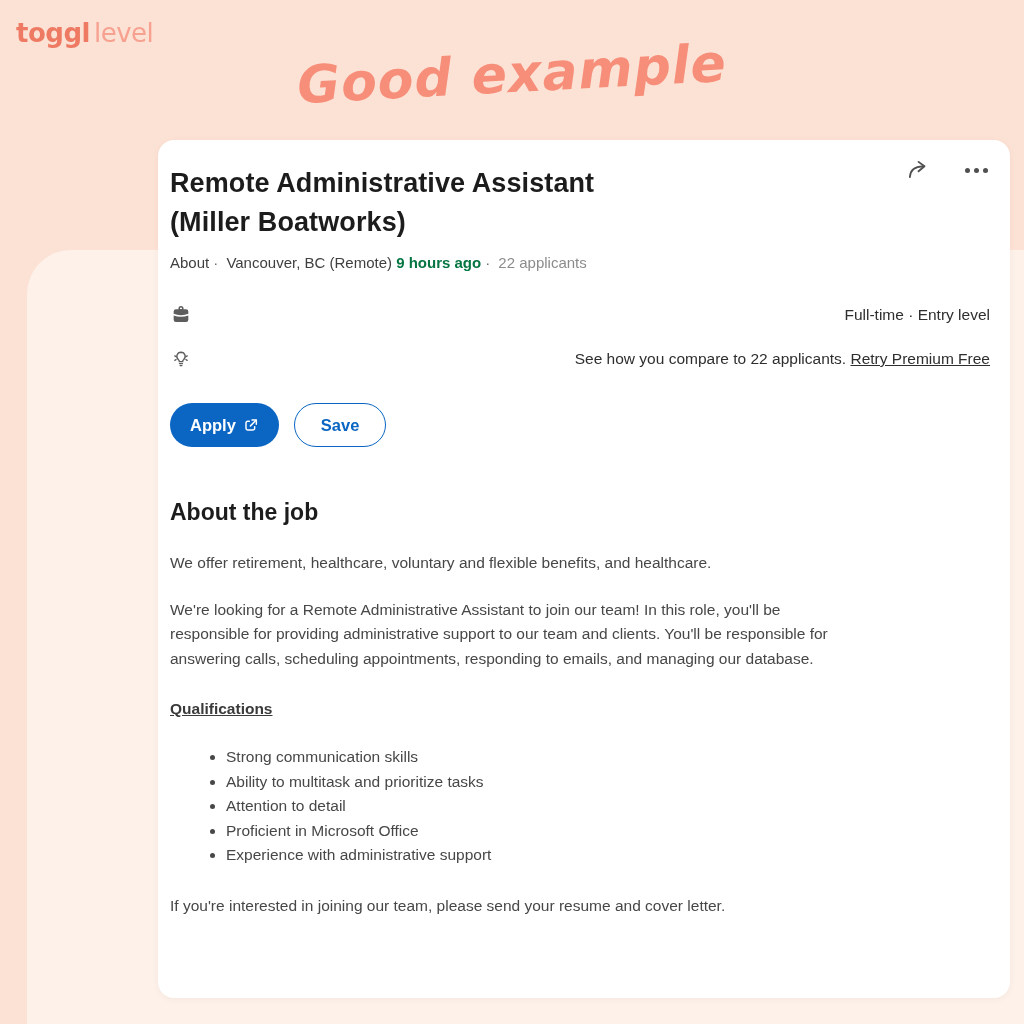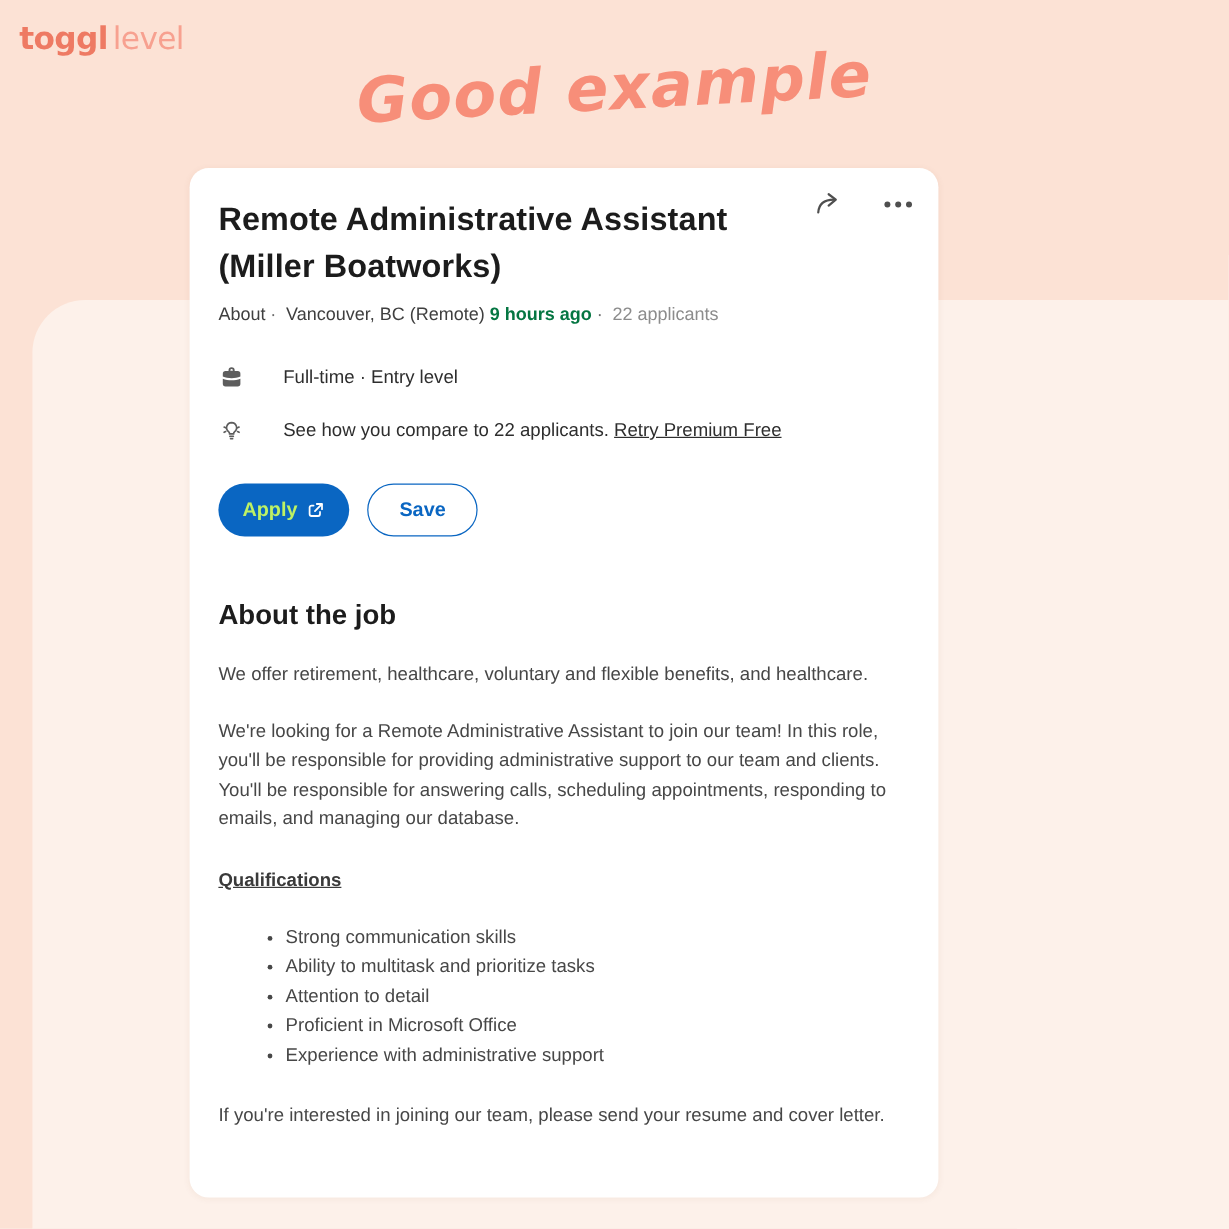--- a/index.html
+++ b/index.html
@@ -30,24 +30,24 @@
   }
 
   
   .panel {
     position: absolute; left: 27px; top: 250px; right: -50px; bottom: -50px;
     background: #fdf1ea; border-radius: 44px;
   }
 
   
   .card {
-    position: absolute; left: 158px; top: 140px; width: 624px; height: 858px;
+    position: absolute; left: 158px; top: 140px; width: 852px; height: 858px;
     background: #ffffff; border-radius: 16px;
     box-shadow: 0 1px 6px rgba(120, 70, 40, 0.06);
-    padding: 24px 20px 0 24px;
+    padding: 24px 20px 0 12px;
   }
 
   .card-actions {
     position: absolute; top: 16px; right: 20px;
     display: flex; align-items: center; gap: 30px;
   }
   .icon-btn { width: 28px; height: 28px; display: flex; align-items: center; justify-content: center; cursor: pointer; }
   .dots { display: flex; gap: 4px; }
   .dots i { width: 5px; height: 5px; border-radius: 50%; background: #4f4f4f; display: block; }
 
@@ -56,32 +56,32 @@
     color: #1c1c1c; letter-spacing: 0.1px; max-width: 600px;
   }
   .subtitle {
     margin-top: 10px; font-size: 15px; color: #3f3f3f; line-height: 21px;
   }
   .subtitle .sep { color: #6b6b6b; padding: 0 4px; }
   .posted { color: #057642; font-weight: 700; }
   .muted { color: #8c8c8c; }
 
   .meta { margin-top: 30px; }
-  .meta-row { display: flex; align-items: center; gap: 32px; margin-bottom: 20px; height: 24px; }
+  .meta-row { display: flex; align-items: center; gap: 6px; margin-bottom: 20px; height: 24px; justify-content: space-between; }
   .meta-row .mi { width: 22px; height: 22px; flex: 0 0 22px; display: flex; align-items: center; justify-content: center; }
   .meta-text { font-size: 15.5px; color: #2e2e2e; }
   .insight-link { color: #2e2e2e; text-decoration: underline; cursor: pointer; }
 
   .btn-row { margin-top: 32px; display: flex; align-items: center; gap: 15px; }
   .btn {
     height: 44px; border-radius: 22px; display: inline-flex; align-items: center;
     justify-content: center; font-size: 16.5px; font-weight: 700; cursor: pointer;
     font-family: "Liberation Sans", sans-serif;
   }
-  .btn-apply { background: #0a66c2; color: #bef264; border: none; padding: 0 20px; gap: 7px; }
+  .btn-apply { background: #0a66c2; color: #ffffff; border: none; padding: 0 20px; gap: 7px; }
   .btn-save { background: #fff; color: #0a66c2; border: 1.5px solid #0a66c2; padding: 0 26px; }
 
   h2.about-heading { margin-top: 52px; font-size: 23px; line-height: 26px; font-weight: 700; color: #1c1c1c; }
 
   .body-copy { font-size: 15.5px; line-height: 24.5px; color: #474747; max-width: 672px; }
   .p1 { margin-top: 22px; }
   .p2 { margin-top: 26px; }
   .qual-heading {
     margin-top: 26px; font-size: 15.5px; line-height: 24px; font-weight: 700;
     color: #3a3a3a; text-decoration: underline;

